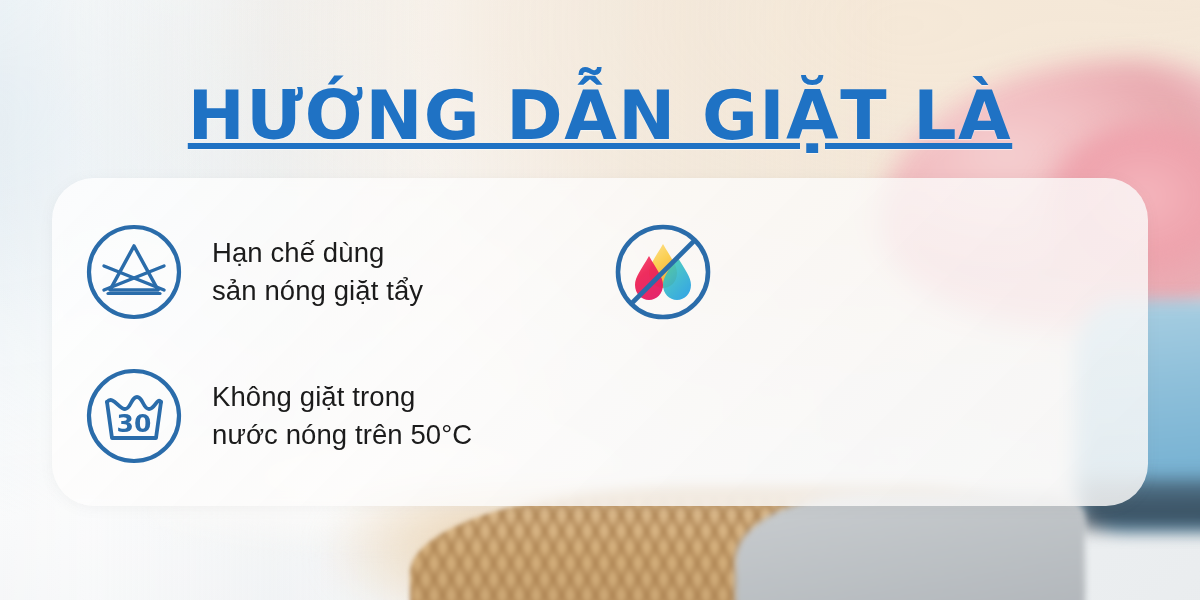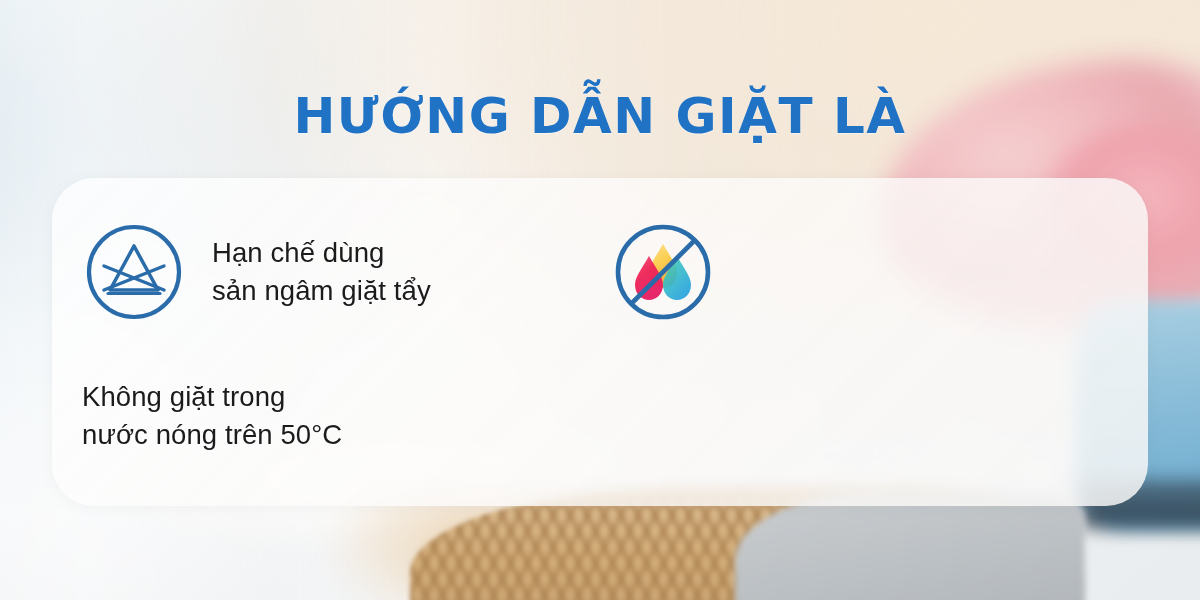--- a/index.html
+++ b/index.html
@@ -126,28 +126,29 @@
     background:
       radial-gradient(120% 120% at 50% 45%, rgba(255,255,255,0) 55%, rgba(215,212,206,0.18) 100%);
   }
 
   
   .title {
     position: absolute;
     left: 0; right: 0;
     top: 88px;
     text-align: center;
-    font-size: 50px;
+    font-size: 68px;
     line-height: 56px;
     font-weight: bold;
     letter-spacing: 1.5px;
     color: #1f72c4;
     font-family: "DejaVu Sans", sans-serif;
     text-shadow: 0 1px 1px rgba(255,255,255,0.55);
     white-space: nowrap;
+    text-decoration: underline;
   }
 
   
   .card {
     position: absolute;
     left: 52px;
     top: 178px;
     width: 1096px;
     height: 328px;
     border-radius: 42px;
@@ -217,21 +218,21 @@
         <span class="icon-wrap">
           <svg viewBox="0 0 104 104" width="104" height="104" aria-hidden="true">
             <circle cx="52" cy="52" r="45" fill="none" stroke="#2a6caa" stroke-width="4.2"></circle>
             <path d="M52 26 L76 70 L28 70 Z" fill="none" stroke="#2a6caa" stroke-width="3.6" stroke-linejoin="round"></path>
             <line x1="22" y1="46" x2="82" y2="70" stroke="#2a6caa" stroke-width="3.4" stroke-linecap="round"></line>
             <line x1="82" y1="46" x2="22" y2="70" stroke="#2a6caa" stroke-width="3.4" stroke-linecap="round"></line>
             <line x1="26" y1="73.5" x2="78" y2="73.5" stroke="#2a6caa" stroke-width="3.2" stroke-linecap="round"></line>
           </svg>
         </span>
         <div class="cell-text">Hạn chế dùng
-sản ngâm giặt tẩy</div>
+sản nóng giặt tẩy</div>
       </div>
 
       <div class="cell right-col">
         <span class="icon-wrap">
           <svg viewBox="0 0 104 104" width="104" height="104" aria-hidden="true">
             <defs>
               <linearGradient id="gradPink" x1="0" y1="0" x2="0.55" y2="1">
                 <stop offset="0%" stop-color="#f8496f"></stop>
                 <stop offset="45%" stop-color="#ee2356"></stop>
                 <stop offset="100%" stop-color="#e51c64"></stop>
@@ -253,20 +254,28 @@
             <path d="M38 36 C46 50 52 57 52 65 C52 73.5 45.7 80 38 80 C30.3 80 24 73.5 24 65 C24 57 30 50 38 36 Z" fill="url(#gradPink)" opacity="0.95"></path>
 
             <path d="M66 36 C74 50 80 57 80 65 C80 73.5 73.7 80 66 80 C58.3 80 52 73.5 52 65 C52 57 58 50 66 36 Z" fill="url(#gradBlue)" opacity="0.9"></path>
             <circle cx="52" cy="52" r="45" fill="none" stroke="#2a6caa" stroke-width="4.6"></circle>
             <line x1="21" y1="83" x2="83" y2="21" stroke="#2a6caa" stroke-width="4.6" stroke-linecap="round"></line>
           </svg>
         </span>
       </div>
 
       <div class="cell">
+        <span class="icon-wrap">
+          <svg viewBox="0 0 104 104" width="104" height="104" aria-hidden="true">
+            <circle cx="52" cy="52" r="45" fill="none" stroke="#2a6caa" stroke-width="4.2"></circle>
+            <path d="M25 38 L30 74 L74 74 L79 38" fill="none" stroke="#2a6caa" stroke-width="3.8" stroke-linejoin="round" stroke-linecap="round"></path>
+            <path d="M25 38 C31 31 37 45 43 45 C49 45 49 33 55 33 C61 33 61 45 67 45 C73 45 75 33 79 38" fill="none" stroke="#2a6caa" stroke-width="3.8" stroke-linecap="round"></path>
+            <text x="52" y="68" text-anchor="middle" font-family="DejaVu Sans, sans-serif" font-size="25" font-weight="bold" fill="#2a6caa">30</text>
+          </svg>
+        </span>
         <div class="cell-text">Không giặt trong
 nước nóng trên 50°C</div>
       </div>
 
 
     </div>
   </div>
 </div>
 
 </body></html>

